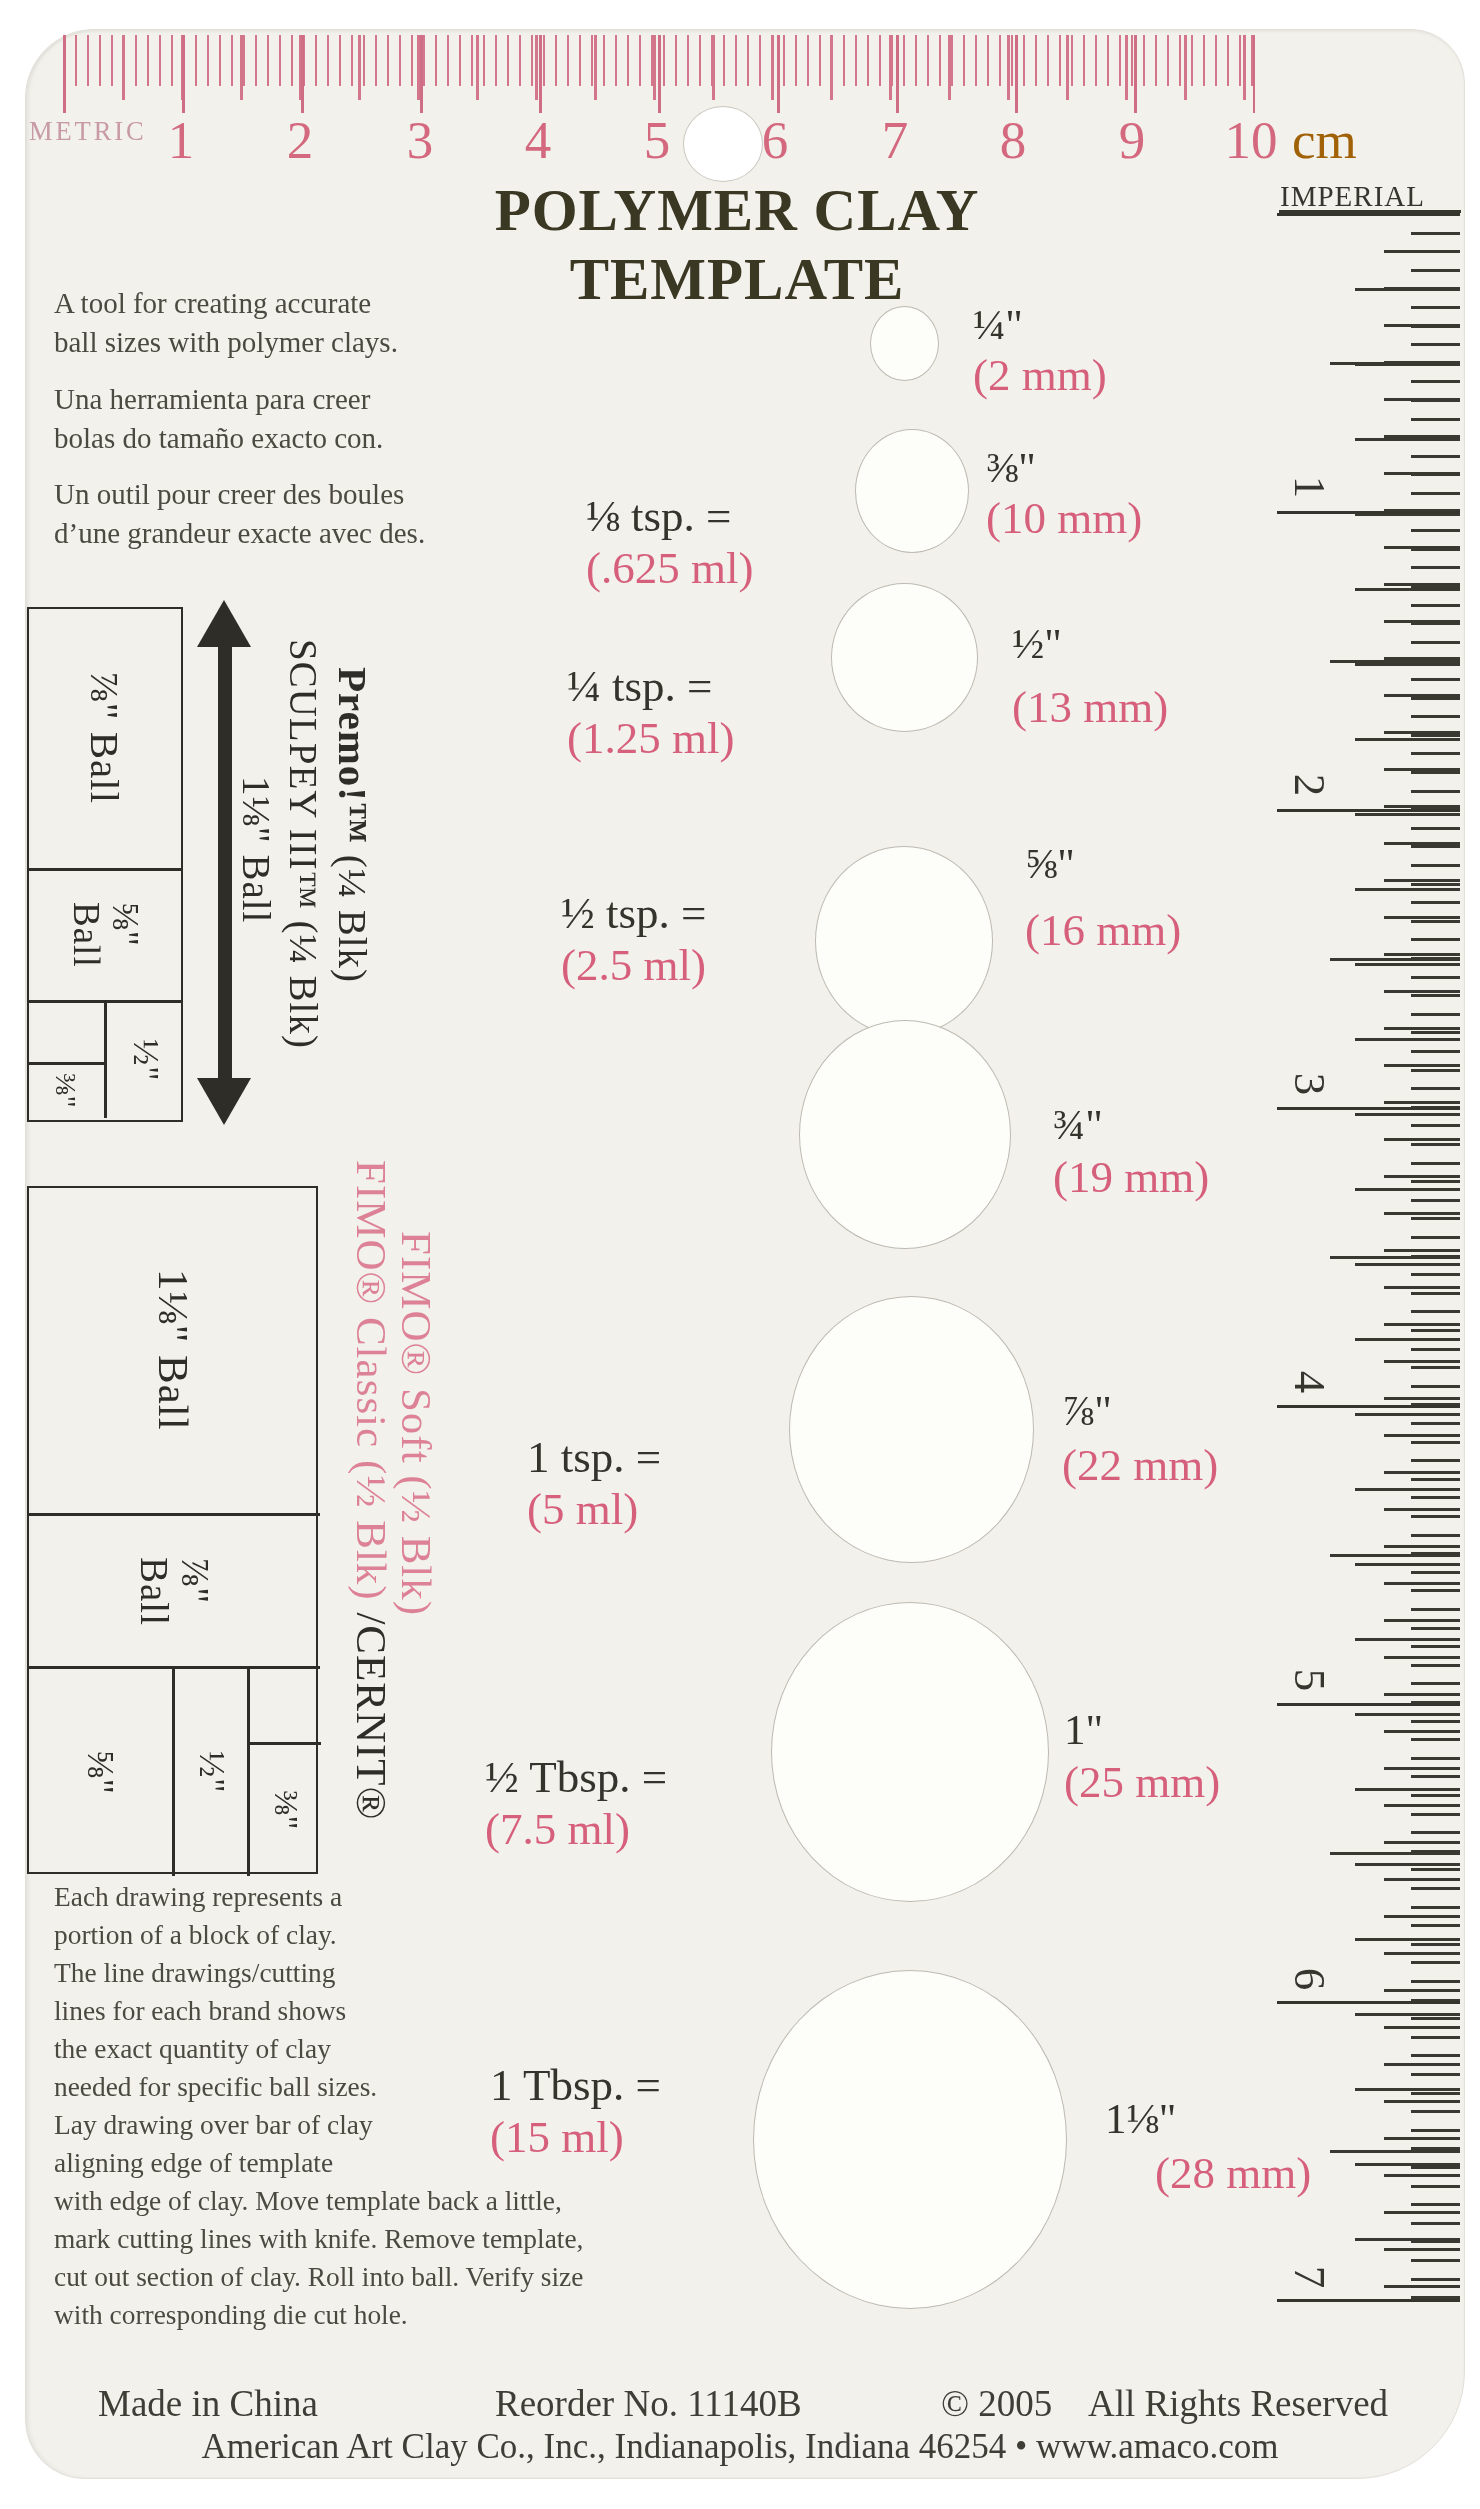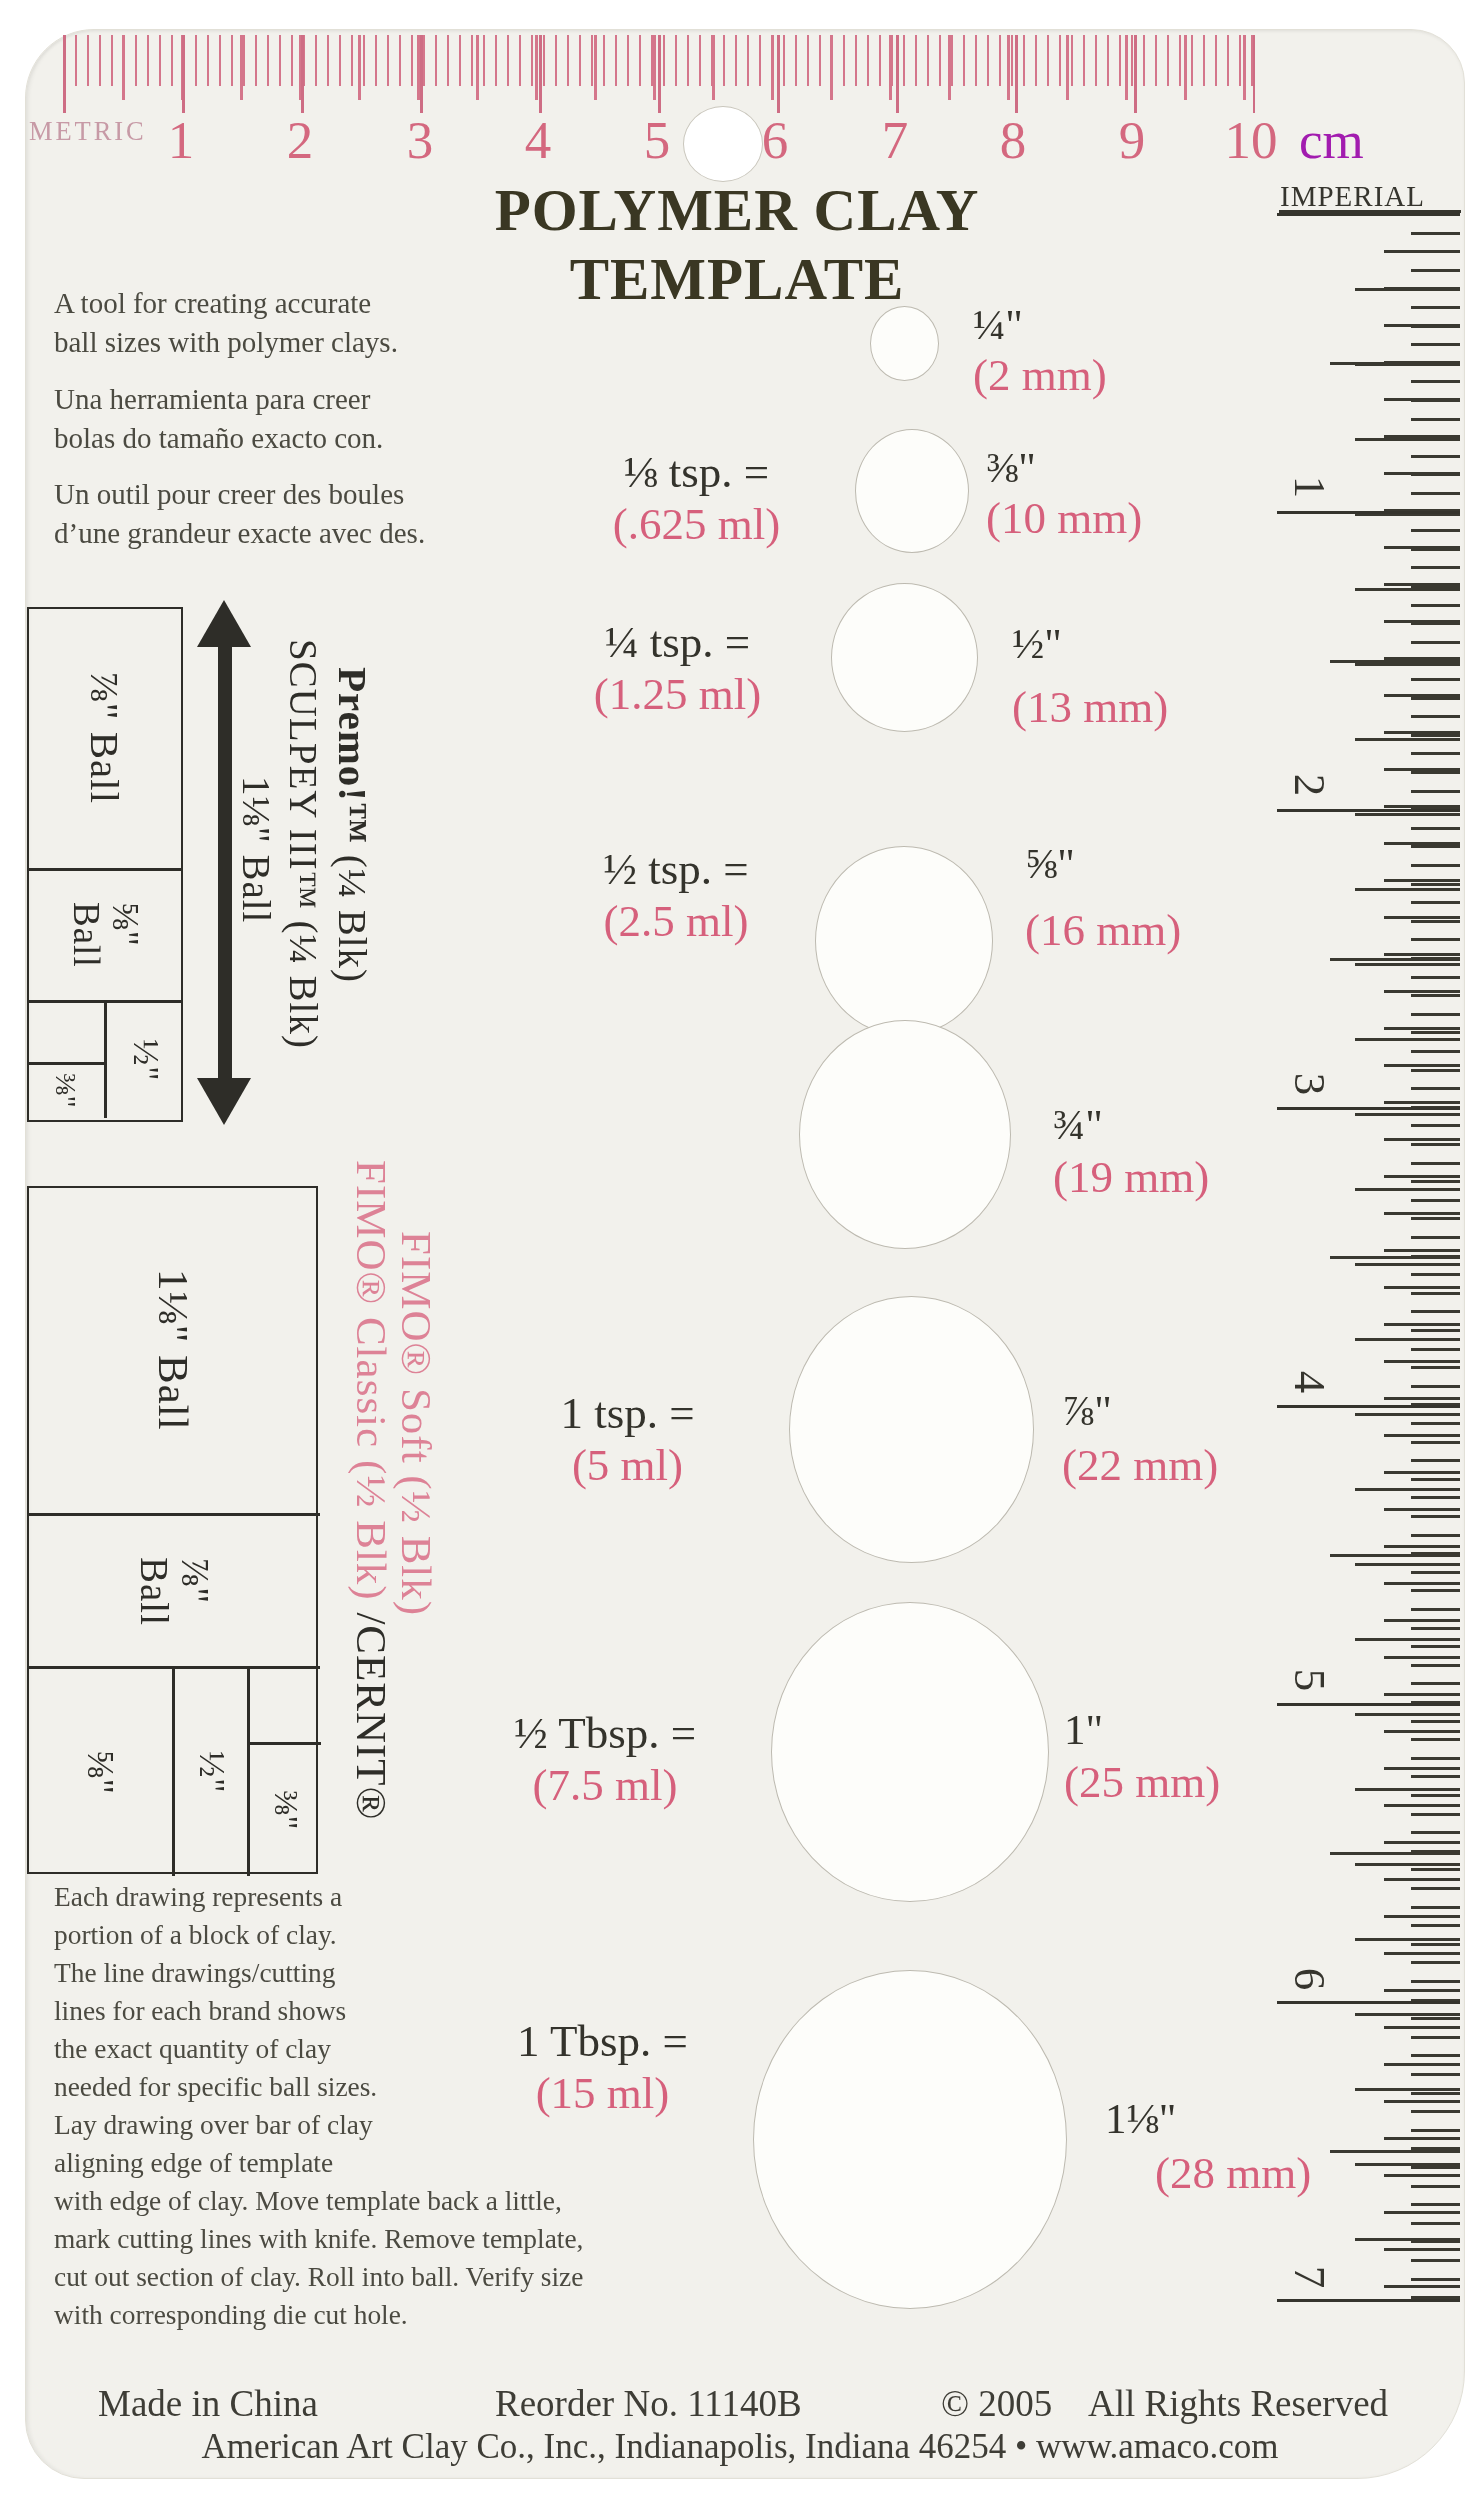--- a/index.html
+++ b/index.html
@@ -12,21 +12,21 @@
   
   .m-ticks{left:63px;top:35px;width:1192px;height:78px;}
   .m-ticks .mm{position:absolute;left:0;top:0;width:100%;height:51px;
      background:repeating-linear-gradient(to right,#d4768b 0 2px,transparent 2px 12px);}
   .m-ticks .half{position:absolute;left:0;top:0;width:100%;height:65px;
      background:repeating-linear-gradient(to right,#d4768b 0 2.9px,transparent 2.9px 59px);}
   .m-ticks .cm{position:absolute;left:0;top:0;width:100%;height:78px;
      background:repeating-linear-gradient(to right,#ce6d84 0 2.9px,transparent 2.9px 119px);}
   .m-num{position:absolute;top:110px;transform:translateX(-50%);font-size:53px;color:#d4687f;}
   .m-label{left:29px;top:116px;font-size:26.5px;letter-spacing:2.9px;color:#c79aa6;}
-  .m-unit{position:absolute;top:110px;font-size:53px;color:#a21caf;margin-left:7px;}
+  .m-unit{position:absolute;top:110px;font-size:53px;color:#a16207;}
   .hang-hole{left:683px;top:106px;width:78px;height:74px;border-radius:50%;
              background:#fff;border:1px solid #c9c6bc;}
   
   .title{left:323px;top:176px;width:828px;text-align:center;font-size:59px;font-weight:bold;
          color:#3a3723;letter-spacing:1px;}
   
   .imp-label{left:1280px;top:180px;font-size:29px;letter-spacing:1px;color:#36352e;}
   .imp-zero{left:1279px;top:210px;width:182px;height:2.9px;background:#36352e;}
   .i-ticks{left:1274px;top:213px;width:186px;height:2094px;}
   .i-ticks div{position:absolute;right:0;top:0;height:100%;}
@@ -39,21 +39,21 @@
          font-size:45px;color:#36352e;}
   
   .intro{left:54px;top:284px;width:470px;font-size:29px;line-height:39px;color:#4b4a41;}
   .intro p{margin:0 0 17.6px 0;white-space:pre-line;}
   .instructions{left:54px;top:1878px;width:667px;font-size:27.4px;line-height:38px;
                 color:#4b4a41;white-space:pre-line;}
   
   .hole{border-radius:50%;background:#fdfdfa;border:1px solid #bdbab0;}
   .lbl-inch{font-size:43px;color:#34332c;}
   .lbl-mm{font-size:45px;color:#d6607c;}
-  .amt{text-align:center;}
+  .amt{margin-top:44px;}
   .amt .a{font-size:45px;color:#34332c;display:block;}
   .amt .m{font-size:45px;color:#d6607c;display:block;}
   
   .dline{background:#2e2d28;}
   .obox{border:2.9px solid #2e2d28;}
   .cell{display:flex;align-items:center;justify-content:center;}
   .vt{writing-mode:vertical-rl;text-orientation:sideways;white-space:pre-line;
       line-height:1.05;letter-spacing:1px;color:#2e2d28;}
   .shaft{width:13.7px;background:#2e2d28;}
   .tri-up{width:0;height:0;border-left:27.4px solid transparent;border-right:27.4px solid transparent;

